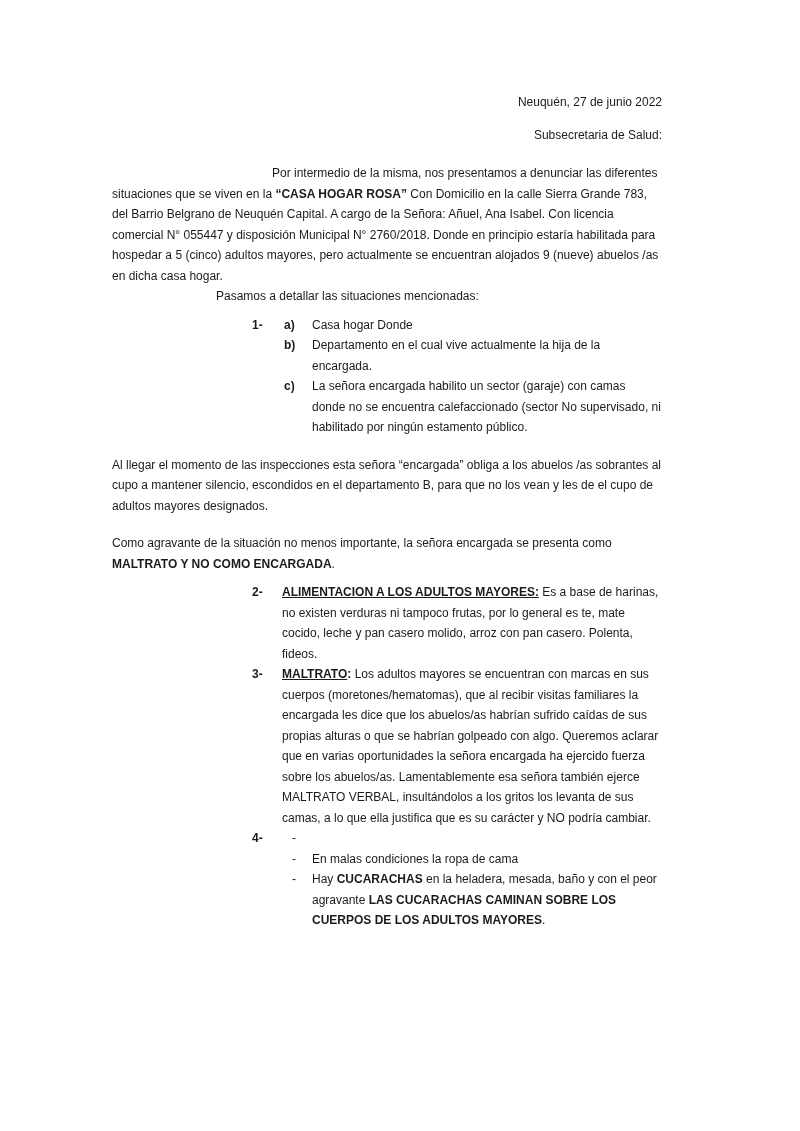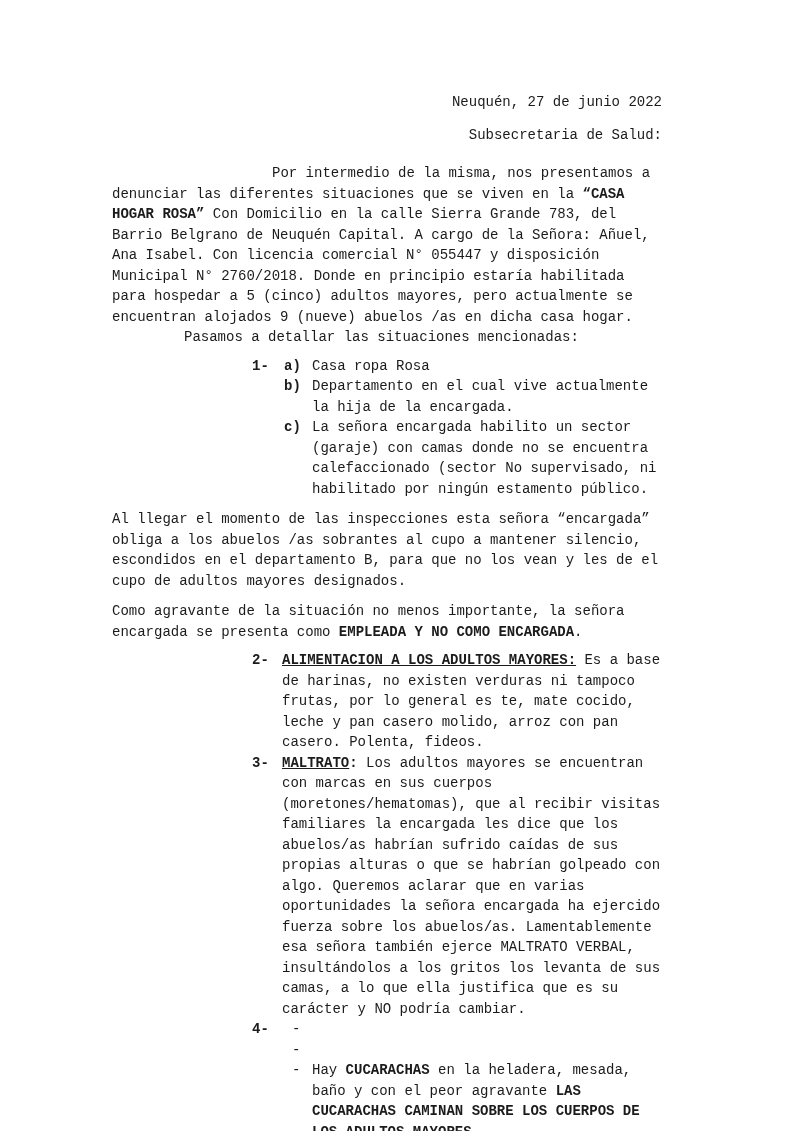--- a/index.html
+++ b/index.html
@@ -5,43 +5,43 @@
   :root { --ink: #1b1b1b; --paper: #ffffff; }
   html, body { margin: 0; padding: 0; }
   body { background: var(--paper); }
   .page {
     position: relative;
     width: 772px;
     height: 1131px;
     box-sizing: border-box;
     background: var(--paper);
     color: var(--ink);
-    font-family: Liberation Mono, monospace;
-    font-size: 14px;
+    font-family: Liberation Sans, sans-serif;
+    font-size: 12px;
     line-height: 20.5px;
     padding: 92px 110px 0 112px;
     overflow: hidden;
   }
   .b { font-weight: bold; }
   .u { text-decoration: underline; }
   .date-line { text-align: right; margin-bottom: 12px; }
   .recipient { margin-bottom: 18px; text-align: right; }
   .salutation { margin-bottom: 33px; letter-spacing: .3px; }
   .para { margin: 0; }
   .first-indent { text-indent: 160px; }
-  .leadin { margin-left: 72px; margin-bottom: 8px; }
+  .leadin { margin-left: 104px; margin-bottom: 8px; }
   .li { display: flex; align-items: flex-start; }
   .num-item { margin-left: 140px; }
   .num-item > .marker { flex: none; width: 30px; font-weight: bold; }
   .li-body { flex: 1; min-width: 0; }
   .sub-item { margin-left: 2px; }
   .sub-item > .marker { flex: none; width: 28px; font-weight: bold; }
   .dash-item { margin-left: 10px; }
   .dash-item > .marker { flex: none; width: 20px; font-weight: normal; }
-  .gap-after { margin-bottom: 10px; }
+  .gap-after { margin-bottom: 17px; }
   .gap-after-sm { margin-bottom: 8px; }
 </style>
 </head>
 <body>
 
 <div class="page">
 
   <div class="date-line">Neuquén, 27 de junio 2022</div>
 
   <div class="recipient">Subsecretaria de Salud:</div>
@@ -49,57 +49,58 @@
 
   <p class="para first-indent"><span>Por intermedio de la misma, nos presentamos a denunciar las diferentes situaciones que se viven en la </span><span class="b">“CASA HOGAR ROSA”</span><span> Con Domicilio en la calle Sierra Grande 783, del Barrio Belgrano de Neuquén Capital. A cargo de la Señora:  Añuel, Ana Isabel. Con licencia comercial N° 055447 y disposición Municipal N° 2760/2018. Donde en principio estaría habilitada para hospedar a 5 (cinco) adultos mayores, pero actualmente se encuentran alojados 9 (nueve) abuelos /as en dicha casa hogar.</span></p>
 
   <p class="para leadin">Pasamos a detallar las situaciones mencionadas:</p>
 
   <div class="li num-item">
     <span class="marker">1-</span>
     <div class="li-body">
       <div class="li sub-item">
         <span class="marker">a)</span>
-        <p class="para"><span>Casa ropa Rosa</span></p>
+        <p class="para"><span>Casa hogar Donde</span></p>
       </div>
       <div class="li sub-item">
         <span class="marker">b)</span>
         <p class="para"><span>Departamento en el cual vive actualmente la hija de la encargada.</span></p>
       </div>
       <div class="li sub-item">
         <span class="marker">c)</span>
         <p class="para"><span>La señora encargada habilito un sector (garaje) con camas donde no se encuentra calefaccionado (sector No supervisado, ni habilitado por ningún estamento público.</span></p>
       </div>
     </div>
   </div>
 
   <div class="gap-after"></div>
 
   <p class="para gap-after"><span>Al llegar el momento de las inspecciones esta señora “encargada” obliga a los abuelos /as sobrantes al cupo a mantener silencio, escondidos en el departamento B, para que no los vean y les de el cupo de adultos mayores designados.</span></p>
 
-  <p class="para gap-after-sm"><span>Como agravante de la situación no menos importante, la señora encargada se presenta como </span><span class="b">EMPLEADA Y NO COMO ENCARGADA</span><span>.</span></p>
+  <p class="para gap-after-sm"><span>Como agravante de la situación no menos importante, la señora encargada se presenta como </span><span class="b">MALTRATO Y NO COMO ENCARGADA</span><span>.</span></p>
 
   <div class="li num-item">
     <span class="marker">2-</span>
     <p class="para li-body"><span class="b u">ALIMENTACION A LOS ADULTOS MAYORES:</span><span> Es a base de harinas, no existen verduras ni tampoco frutas, por lo general es te, mate cocido, leche y pan casero molido, arroz con pan casero. Polenta, fideos.</span></p>
   </div>
 
   <div class="li num-item">
     <span class="marker">3-</span>
     <p class="para li-body"><span class="b u">MALTRATO</span><span class="b">:</span><span>  Los adultos mayores se encuentran con marcas en sus cuerpos (moretones/hematomas), que al recibir visitas familiares la encargada les dice que los abuelos/as habrían sufrido caídas de sus propias alturas o que se habrían golpeado con algo. Queremos aclarar que en varias oportunidades la señora encargada ha ejercido fuerza sobre los abuelos/as. Lamentablemente esa señora también ejerce MALTRATO VERBAL, insultándolos a los gritos los levanta de sus camas, a lo que ella justifica que es su carácter y NO podría cambiar.</span></p>
   </div>
 
   <div class="li num-item">
     <span class="marker">4-</span>
     <div class="li-body">
       <div class="li dash-item">
         <span class="marker">-</span>
       </div>
       <div class="li dash-item">
         <span class="marker">-</span>
+        <p class="para"><span>En malas condiciones la ropa de cama</span></p>
       </div>
       <div class="li dash-item">
         <span class="marker">-</span>
         <p class="para"><span>Hay </span><span class="b">CUCARACHAS</span><span> en la heladera, mesada, baño y con el peor agravante </span><span class="b">LAS CUCARACHAS CAMINAN SOBRE LOS CUERPOS DE LOS ADULTOS MAYORES</span><span>.</span></p>
       </div>
     </div>
   </div>
 
 </div>
 

